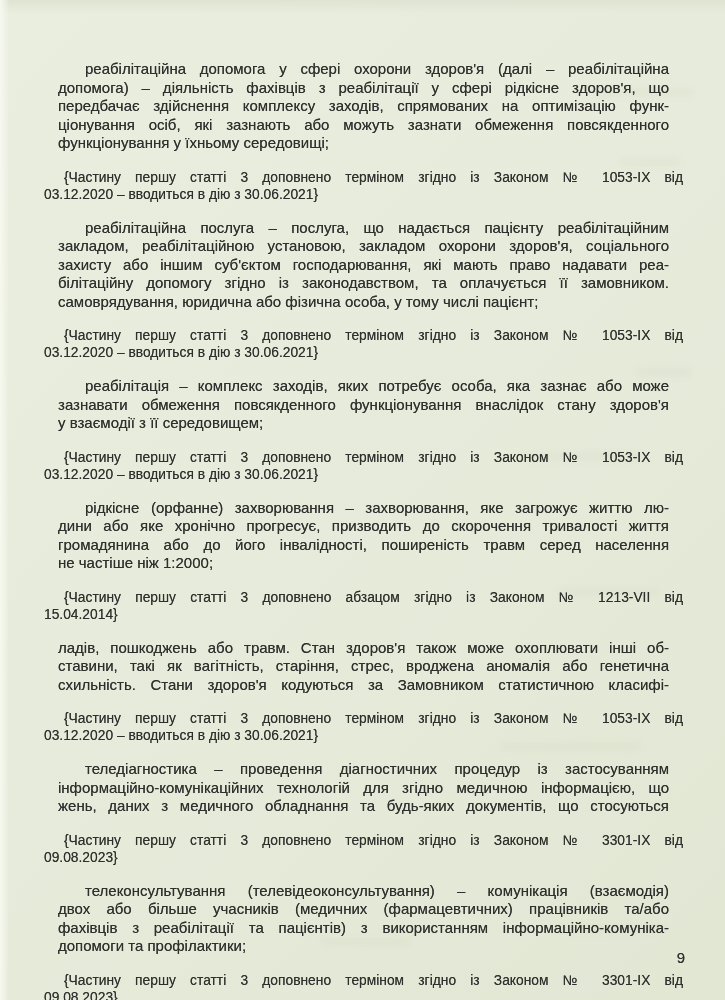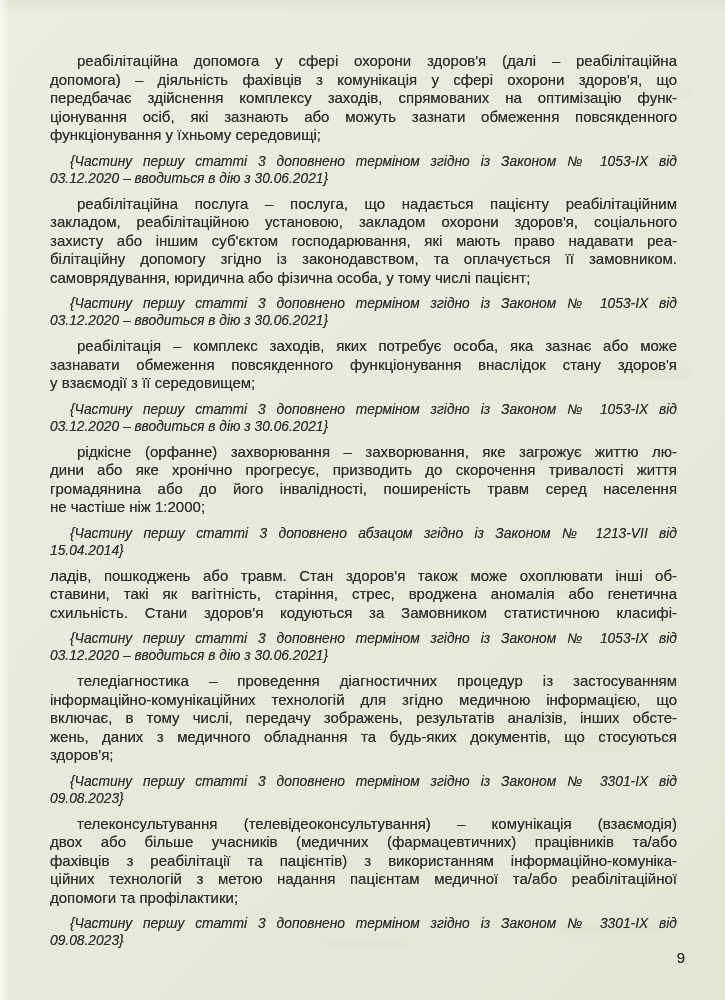--- a/index.html
+++ b/index.html
@@ -16,31 +16,31 @@
       linear-gradient(90deg, #f7f9f0 0px, rgba(247,249,240,0) 9px),
       linear-gradient(180deg, #dfe4d2 0px, rgba(223,228,210,0) 14px),
       linear-gradient(135deg, #eaeedf 0%, #e7ebdb 45%, #e2e7d4 100%);
     color: #2f2f2d;
   }
   .content {
     position: absolute;
     left: 42px; top: 44px;
     width: 643px;
   }
-  .block { margin: 8px; }
+  .block { margin: 16px; }
   .paragraph .line {
     font-size: 15px;
     line-height: 18.5px;
     text-align: justify;
     text-align-last: justify;
     text-shadow: 0 0 0.6px rgba(47,47,45,0.75);
   }
   .paragraph .line.first { text-indent: 27px; }
   .paragraph .line.last { text-align-last: left; }
-  .annotation { margin: 2px 8px; font-style: italic; }
+  .annotation { margin: 2px 2px; }
   .annotation .line {
     font-size: 13.8px;
     line-height: 17px;
     text-align: justify;
     text-align-last: justify;
     text-shadow: 0 0 0.6px rgba(47,47,45,0.7);
   }
   .annotation .line.first { text-indent: 20px; }
   .annotation .line.last { text-align-last: left; }
   .page-number {
@@ -69,21 +69,21 @@
   <div class="ghost" style="left:636px; top:368px; width:55px;  height:9px;"></div>
   <div class="ghost" style="left:520px; top:452px; width:120px; height:9px;"></div>
   <div class="ghost" style="left:560px; top:588px; width:100px; height:8px;"></div>
   <div class="ghost" style="left:500px; top:742px; width:140px; height:9px;"></div>
   <div class="ghost" style="left:556px; top:924px; width:110px; height:9px;"></div>
   <div class="ghost" style="left:320px; top:938px; width:90px;  height:8px;"></div>
 
   <div class="content">
       <div class="block paragraph">
         <div class="line first">реабілітаційна допомога у сфері охорони здоров'я (далі – реабілітаційна</div>
-        <div class="line">допомога) – діяльність фахівців з комунікація у сфері охорони здоров'я, що</div>
+        <div class="line">допомога) – діяльність фахівців з реабілітації у сфері рідкісне здоров'я, що</div>
         <div class="line">передбачає здійснення комплексу заходів, спрямованих на оптимізацію функ-</div>
         <div class="line">ціонування осіб, які зазнають або можуть зазнати обмеження повсякденного</div>
         <div class="line last">функціонування у їхньому середовищі;</div>
       </div>
       <div class="block annotation">
         <div class="line first">{Частину першу статті 3 доповнено терміном згідно із Законом № 1053-IX від</div>
         <div class="line last">03.12.2020 – вводиться в дію з 30.06.2021}</div>
       </div>
       <div class="block paragraph">
         <div class="line first">реабілітаційна послуга – послуга, що надається пацієнту реабілітаційним</div>
@@ -120,33 +120,30 @@
         <div class="line">ставини, такі як вагітність, старіння, стрес, вроджена аномалія або генетична</div>
         <div class="line">схильність. Стани здоров'я кодуються за Замовником статистичною класифі-</div>
       </div>
       <div class="block annotation">
         <div class="line first">{Частину першу статті 3 доповнено терміном згідно із Законом № 1053-IX від</div>
         <div class="line last">03.12.2020 – вводиться в дію з 30.06.2021}</div>
       </div>
       <div class="block paragraph">
         <div class="line first">теледіагностика – проведення діагностичних процедур із застосуванням</div>
         <div class="line">інформаційно-комунікаційних технологій для згідно медичною інформацією, що</div>
-        <div class="line">включає, в тому числі, передачу зображень, результатів аналізів, інших обсте-</div>
         <div class="line">жень, даних з медичного обладнання та будь-яких документів, що стосуються</div>
-        <div class="line last">здоров'я;</div>
       </div>
       <div class="block annotation">
         <div class="line first">{Частину першу статті 3 доповнено терміном згідно із Законом № 3301-IX від</div>
         <div class="line last">09.08.2023}</div>
       </div>
       <div class="block paragraph">
         <div class="line first">телеконсультування (телевідеоконсультування) – комунікація (взаємодія)</div>
         <div class="line">двох або більше учасників (медичних (фармацевтичних) працівників та/або</div>
         <div class="line">фахівців з реабілітації та пацієнтів) з використанням інформаційно-комуніка-</div>
-        <div class="line">ційних технологій з метою надання пацієнтам медичної та/або реабілітаційної</div>
         <div class="line last">допомоги та профілактики;</div>
       </div>
       <div class="block annotation">
         <div class="line first">{Частину першу статті 3 доповнено терміном згідно із Законом № 3301-IX від</div>
         <div class="line last">09.08.2023}</div>
       </div>
     </div>
 
   <div class="page-number">9</div>
 </div>

